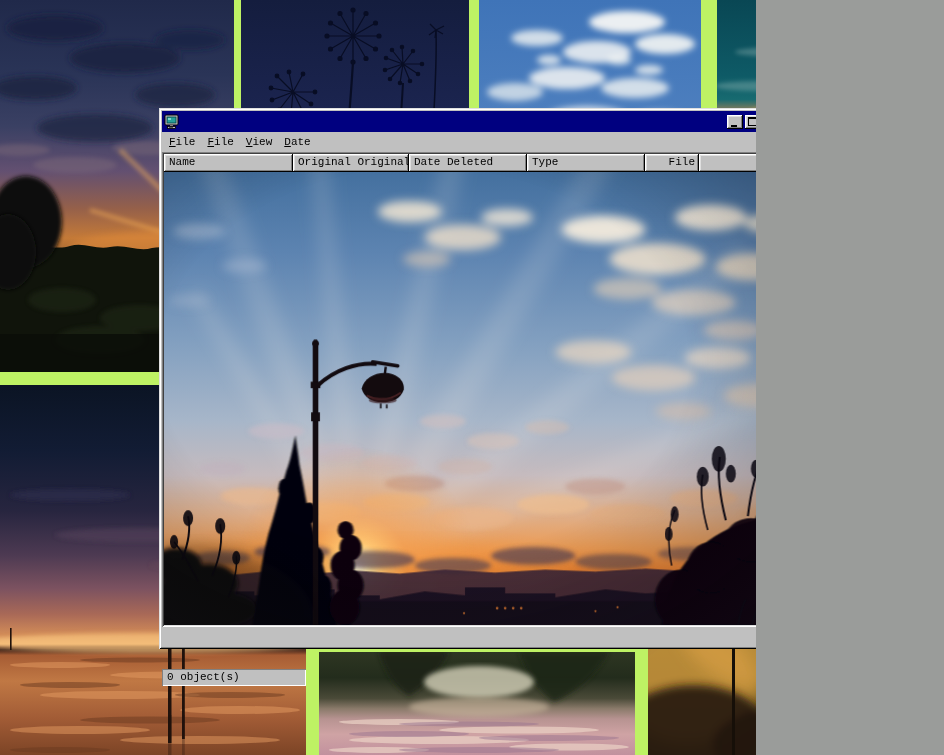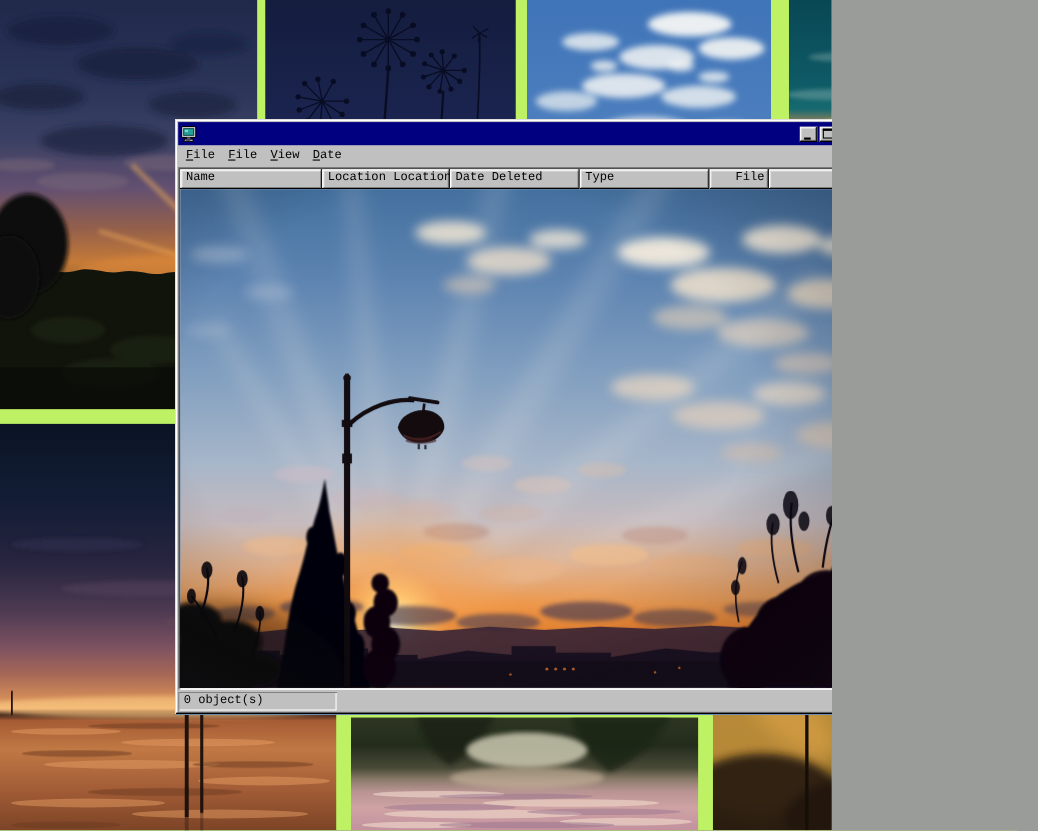--- a/index.html
+++ b/index.html
@@ -28,21 +28,21 @@
         padding:2px;box-sizing:border-box;display:flex;flex-direction:column;}
   #headerrow{height:18px;display:flex;flex:0 0 auto;background:#c0c0c0;align-items:flex-end;}
   .hcell{height:18px;box-sizing:border-box;background:#c0c0c0;padding:2px 4px 0 5px;
          box-shadow:inset -1px -1px 0 #000,inset 1px 1px 0 #fff,inset -2px -2px 0 #808080,inset 2px 2px 0 #dfdfdf;
          white-space:nowrap;overflow:hidden;}
   .hcell.right{text-align:right;}
   #photoarea{flex:1 1 auto;position:relative;background:#6a8ab0;}
   #photoarea svg{position:absolute;left:0;top:0;width:100%;height:100%;}
   #statusbar{height:17px;margin-top:2px;display:flex;flex:0 0 auto;position:relative;}
   .spanel{box-sizing:border-box;height:17px;padding:2px 0 0 5px;background:#c0c0c0;
-          box-shadow:inset 1px 1px 0 #808080,inset -1px -1px 0 #fff;white-space:nowrap;overflow:hidden;}
+          box-shadow:inset 1px 1px 0 #808080,inset -1px -1px 0 #fff;white-space:nowrap;overflow:hidden;margin-top:40px;}
   #spanel1{width:144px;margin-right:3px;flex:0 0 auto;}
   #spanel2{flex:1 1 auto;}
   #grip{position:absolute;right:1px;bottom:1px;width:13px;height:13px;}
 </style>
 </head>
 <body>
 
 <div id="stage">
 
   <div class="photo" style="left:0;top:0;width:234px;height:372px;">
@@ -415,21 +415,21 @@
     <div id="menubar">
       <span class="menu-item">File</span>
       <span class="menu-item">File</span>
       <span class="menu-item">View</span>
       <span class="menu-item">Date</span>
     </div>
 
     <div id="listview">
       <div id="headerrow">
         <div class="hcell" style="width:129px">Name</div>
-        <div class="hcell" style="width:116px">Location Location</div>
+        <div class="hcell" style="width:116px">Original Original</div>
         <div class="hcell" style="width:118px">Date Deleted</div>
         <div class="hcell" style="width:118px">Type</div>
         <div class="hcell right" style="width:54px">File</div>
         <div class="hcell" style="flex:1"></div>
       </div>
 
       <div id="photoarea">
         <svg viewBox="0 0 615 458" preserveAspectRatio="none">
           <defs>
             <linearGradient id="sky" x1="0" y1="0" x2="0" y2="1">

